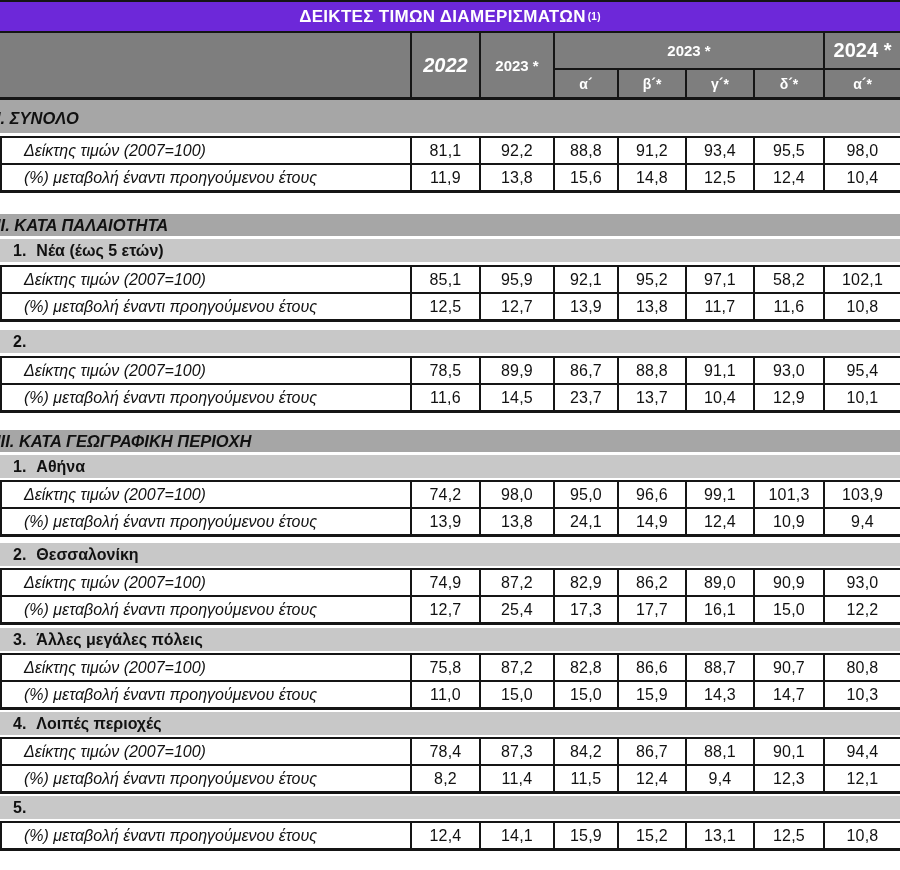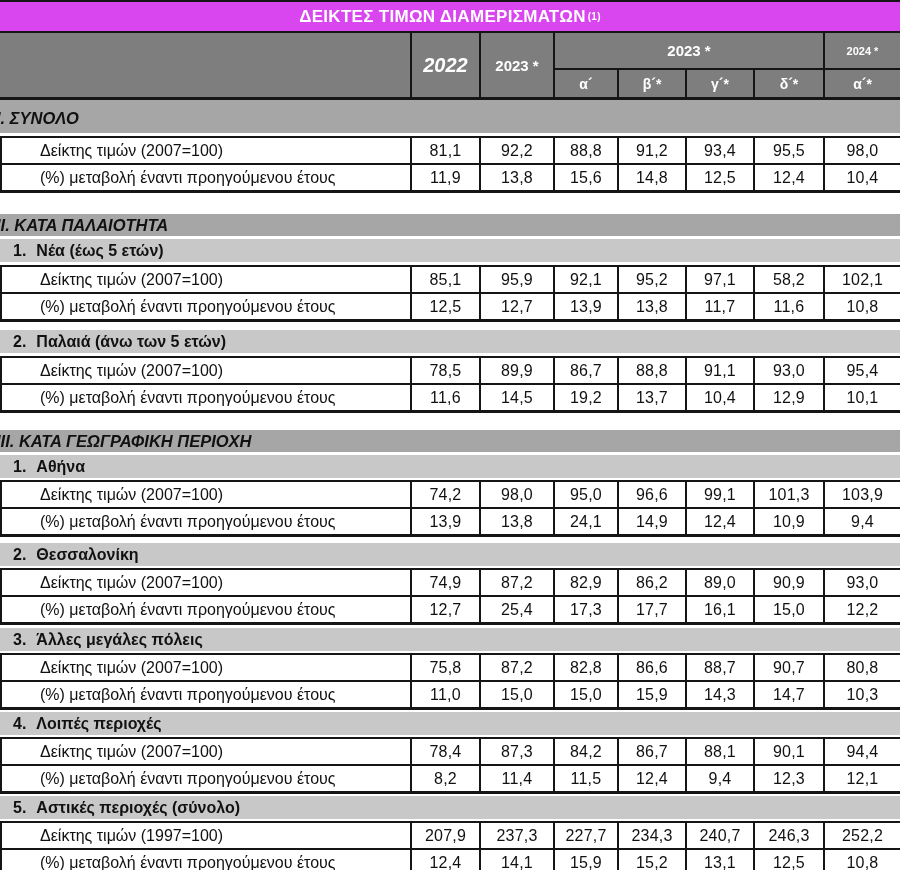--- a/index.html
+++ b/index.html
@@ -8,21 +8,21 @@
     overflow: hidden;
     background: #ffffff;
     font-family: "Liberation Sans", "DejaVu Sans", sans-serif;
     color: #111;
   }
   .page { width: 900px; height: 870px; overflow: hidden; }
 
   
   .title-band {
     height: 29px;
-    background: #d946ef;
+    background: #6d28d9;
     border-top: 2px solid #151515;
     border-bottom: 2px solid #151515;
     display: flex; align-items: center; justify-content: center;
     color: #fff; font-weight: bold; font-size: 17px;
     letter-spacing: 0.3px;
   }
   .title-band sup { font-size: 10px; margin-left: 2px; vertical-align: 6px; }
 
   
   .col-header {
@@ -31,21 +31,21 @@
     grid-template-rows: 37px 27px;
     background: #7e7e7e;
     border-bottom: 3px solid #151515;
     color: #ffffff; font-weight: bold;
   }
   .col-header > div { display: flex; align-items: center; justify-content: center; }
   .h-empty  { grid-column: 1; grid-row: 1 / span 2; }
   .h-year-a { grid-column: 2; grid-row: 1 / span 2; border-left: 2px solid #151515; font-size: 20px; font-style: italic; }
   .h-year-b { grid-column: 3; grid-row: 1 / span 2; border-left: 2px solid #151515; font-size: 15px; }
   .h-grp23  { grid-column: 4 / span 4; grid-row: 1; border-left: 2px solid #151515; border-bottom: 2px solid #151515; font-size: 15px; }
-  .h-grp24  { grid-column: 8; grid-row: 1; border-left: 2px solid #151515; border-bottom: 2px solid #151515; font-size: 11px; }
+  .h-grp24  { grid-column: 8; grid-row: 1; border-left: 2px solid #151515; border-bottom: 2px solid #151515; font-size: 20px; }
   .h-q      { grid-row: 2; border-left: 2px solid #151515; font-size: 14px; }
   .h-q1 { grid-column: 4; } .h-q2 { grid-column: 5; }
   .h-q3 { grid-column: 6; } .h-q4 { grid-column: 7; }
   .h-q5 { grid-column: 8; }
 
   
   .section-band {
     height: 22px;
     background: #a6a6a6;
     display: flex; align-items: center;
@@ -71,21 +71,21 @@
   .data-row {
     display: grid;
     grid-template-columns: 408px 69px 74px 64px 68px 68px 70px 77px;
     height: 25px;
     background: #ffffff;
     border-top: 2px solid #151515;
     border-left: 2px solid #151515;
     align-items: center;
     font-size: 16px;
   }
-  .row-label { padding-left: 38px; white-space: nowrap; overflow: hidden; }
+  .row-label { padding-left: 22px; white-space: nowrap; overflow: hidden; font-style: italic; }
   .val-cell {
     border-left: 2px solid #151515;
     height: 25px;
     display: flex; align-items: center; justify-content: center;
     letter-spacing: 0.2px;
   }
 </style>
 </head>
 <body>
 
@@ -159,38 +159,37 @@
         <span class="val-cell">12,7</span>
         <span class="val-cell">13,9</span>
         <span class="val-cell">13,8</span>
         <span class="val-cell">11,7</span>
         <span class="val-cell">11,6</span>
         <span class="val-cell">10,8</span>
       </div>
   </div>
   <div class="sub-band" style="margin-top:8px">
     <span class="num">2.</span>
-    <span>Παλαιά (άνω των 5 ετών)</span>
   </div>
   <div class="row-pair" style="margin-top:3px">
     <div class="data-row">
       <span class="row-label">Δείκτης τιμών (2007=100)</span>
     <span class="val-cell">78,5</span>
         <span class="val-cell">89,9</span>
         <span class="val-cell">86,7</span>
         <span class="val-cell">88,8</span>
         <span class="val-cell">91,1</span>
         <span class="val-cell">93,0</span>
         <span class="val-cell">95,4</span>
       </div>
     <div class="data-row">
       <span class="row-label">(%) μεταβολή έναντι προηγούμενου έτους</span>
     <span class="val-cell">11,6</span>
         <span class="val-cell">14,5</span>
-        <span class="val-cell">19,2</span>
+        <span class="val-cell">23,7</span>
         <span class="val-cell">13,7</span>
         <span class="val-cell">10,4</span>
         <span class="val-cell">12,9</span>
         <span class="val-cell">10,1</span>
       </div>
   </div>
 
   <div class="section-band" style="margin-top:17px">
     <span class="clip">III. ΚΑΤΑ ΓΕΩΓΡΑΦΙΚΗ ΠΕΡΙΟΧΗ</span>
   </div>
@@ -298,33 +297,22 @@
         <span class="val-cell">11,5</span>
         <span class="val-cell">12,4</span>
         <span class="val-cell">9,4</span>
         <span class="val-cell">12,3</span>
         <span class="val-cell">12,1</span>
       </div>
   </div>
 
   <div class="sub-band" style="margin-top:2px">
     <span class="num">5.</span>
-    <span>Αστικές περιοχές (σύνολο)</span>
-  </div>
-  <div class="row-pair" style="margin-top:2px">
-    <div class="data-row">
-      <span class="row-label">Δείκτης τιμών (1997=100)</span>
-    <span class="val-cell">207,9</span>
-        <span class="val-cell">237,3</span>
-        <span class="val-cell">227,7</span>
-        <span class="val-cell">234,3</span>
-        <span class="val-cell">240,7</span>
-        <span class="val-cell">246,3</span>
-        <span class="val-cell">252,2</span>
-      </div>
+  </div>
+  <div class="row-pair" style="margin-top:2px">
     <div class="data-row">
       <span class="row-label">(%) μεταβολή έναντι προηγούμενου έτους</span>
     <span class="val-cell">12,4</span>
         <span class="val-cell">14,1</span>
         <span class="val-cell">15,9</span>
         <span class="val-cell">15,2</span>
         <span class="val-cell">13,1</span>
         <span class="val-cell">12,5</span>
         <span class="val-cell">10,8</span>
       </div>

